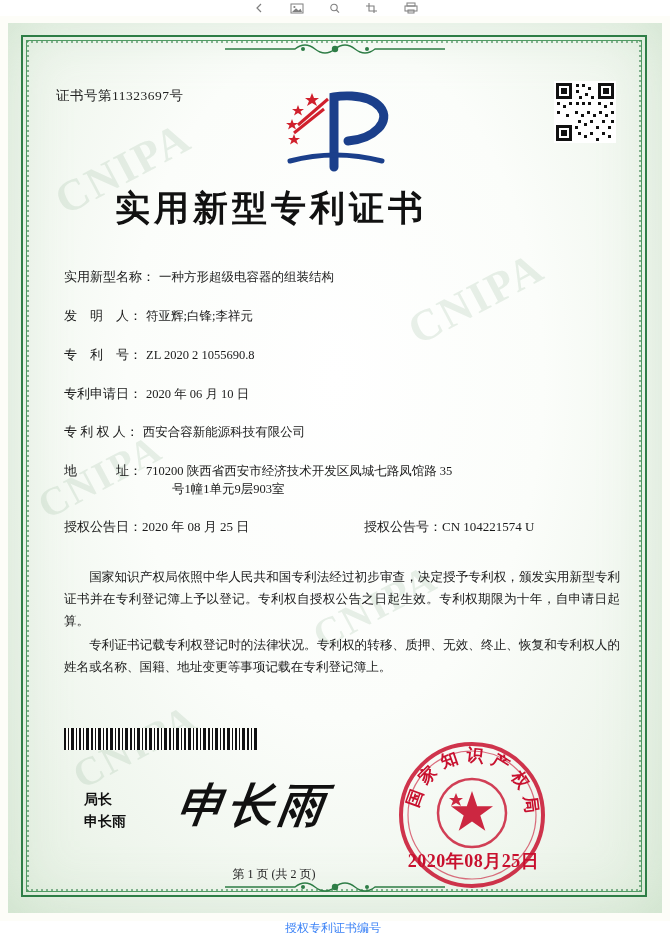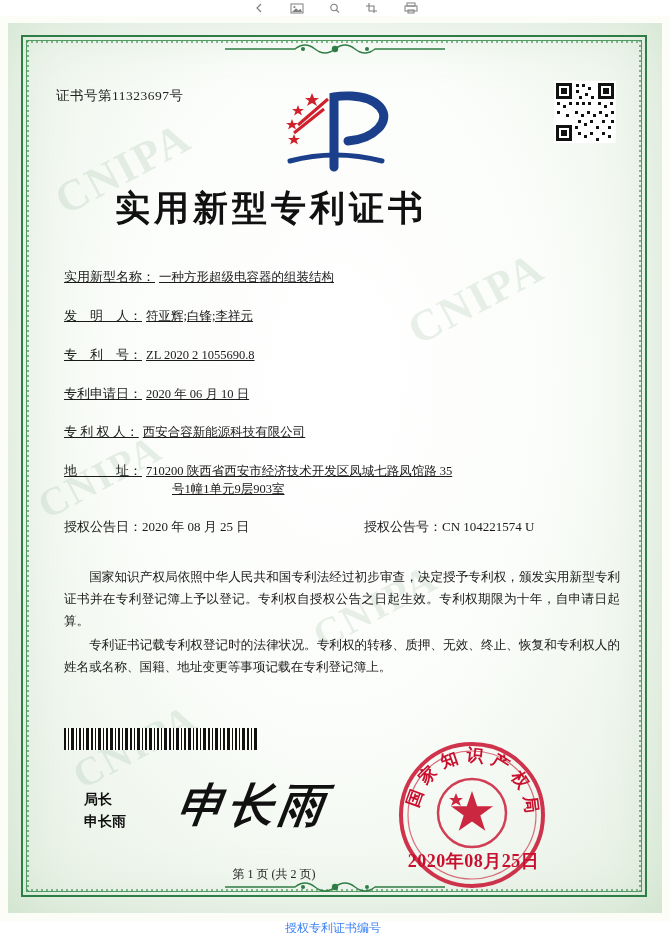--- a/index.html
+++ b/index.html
@@ -171,21 +171,20 @@
     left: 56px;
     width: 556px;
     font-size: 13px;
     color: #1a1a1a;
     line-height: 1.45;
   }
   .row {
     display: flex;
     align-items: flex-start;
     margin-bottom: 20px;
-    text-decoration: underline;
   }
   .row .lbl {
     white-space: pre;
     flex: 0 0 auto;
     font-size: 13px;
   }
   .row .val {
     flex: 1 1 auto;
     font-size: 12.5px;
     padding-left: 4px;

